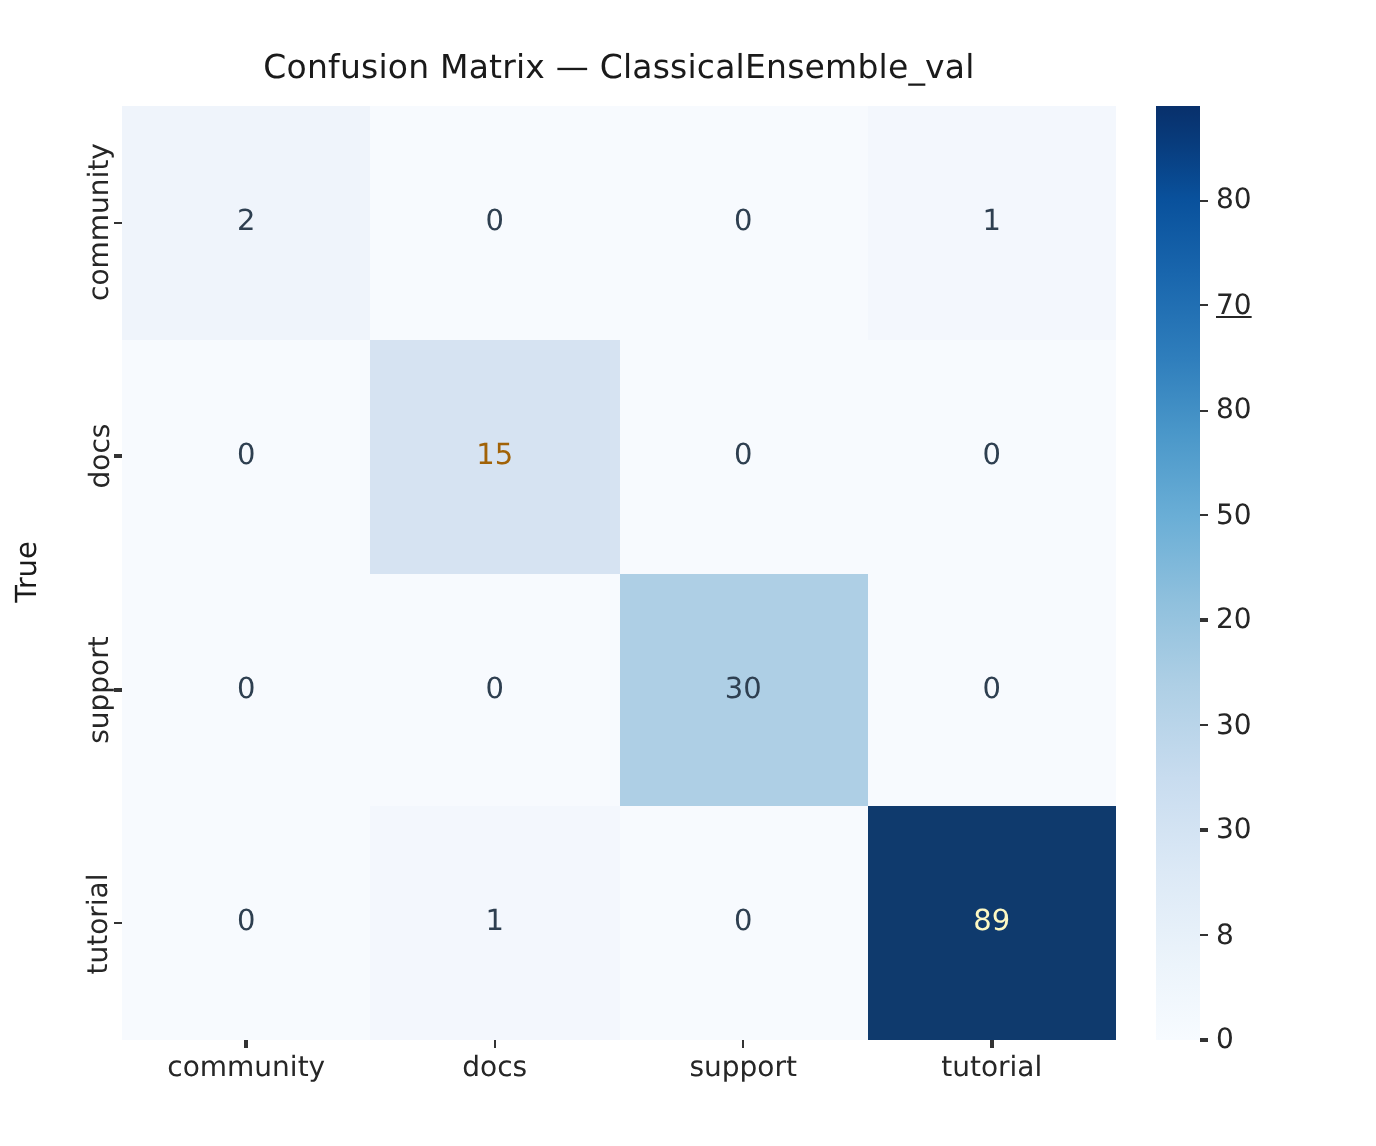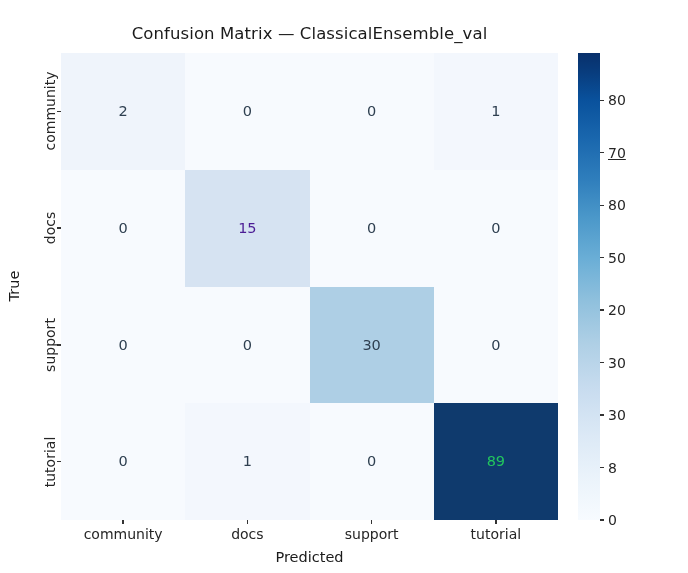--- a/index.html
+++ b/index.html
@@ -203,21 +203,21 @@
         <div class="hm-cell" style="background: rgb(247, 250, 254);">
           <span class="hm-value" style="color: rgb(46, 63, 80);">0</span>
         </div>
         <div class="hm-cell" style="background: rgb(243, 247, 253);">
           <span class="hm-value" style="color: rgb(46, 63, 80);">1</span>
         </div>
         <div class="hm-cell" style="background: rgb(247, 250, 254);">
           <span class="hm-value" style="color: rgb(46, 63, 80);">0</span>
         </div>
         <div class="hm-cell" style="background: rgb(214, 227, 242);">
-          <span class="hm-value" style="color: #4c1d95; text-align: right;">15</span>
+          <span class="hm-value" style="color: #a16207; text-align: right;">15</span>
         </div>
         <div class="hm-cell" style="background: rgb(247, 250, 254);">
           <span class="hm-value" style="color: rgb(46, 63, 80);">0</span>
         </div>
         <div class="hm-cell" style="background: rgb(247, 250, 254);">
           <span class="hm-value" style="color: rgb(46, 63, 80);">0</span>
         </div>
         <div class="hm-cell" style="background: rgb(247, 250, 254);">
           <span class="hm-value" style="color: rgb(46, 63, 80);">0</span>
         </div>
@@ -233,21 +233,21 @@
         <div class="hm-cell" style="background: rgb(247, 250, 254);">
           <span class="hm-value" style="color: rgb(46, 63, 80);">0</span>
         </div>
         <div class="hm-cell" style="background: rgb(243, 247, 253);">
           <span class="hm-value" style="color: rgb(46, 63, 80);">1</span>
         </div>
         <div class="hm-cell" style="background: rgb(247, 250, 254);">
           <span class="hm-value" style="color: rgb(46, 63, 80);">0</span>
         </div>
         <div class="hm-cell" style="background: rgb(15, 58, 109);">
-          <span class="hm-value" style="color: #22c55e;">89</span>
+          <span class="hm-value" style="color: #fef9c3;">89</span>
         </div>
       </div>
     <div id="ytick-marks">
         <div class="tick-mark ytick-mark" style="top: 57.725px;"></div>
         <div class="tick-mark ytick-mark" style="top: 174.475px;"></div>
         <div class="tick-mark ytick-mark" style="top: 291.225px;"></div>
         <div class="tick-mark ytick-mark" style="top: 407.975px;"></div>
       </div>
     <div id="xtick-marks">
         <div class="tick-mark xtick-mark" style="left: 61.475px;"></div>
@@ -271,21 +271,20 @@
         <span style="top: -8px; right: 0px; margin-top: 0px; transform: rotate(-90deg) translateX(50%); transform-origin: 100% 50%; margin-right: 0px;">tutorial</span>
       </div>
     </div>
   <div id="xtick-labels">
       <div class="xtick-label" style="left: 123.125px;">community</div>
       <div class="xtick-label" style="left: 247.375px;">docs</div>
       <div class="xtick-label" style="left: 371.625px;">support</div>
       <div class="xtick-label" style="left: 495.875px;">tutorial</div>
     </div>
 
-  <div id="xaxis-title">Predicted</div>
   <div id="yaxis-title-wrap">
     <span>True</span>
   </div>
 
   <div id="colorbar-area">
     <div id="colorbar-gradient"></div>
   </div>
   <div id="colorbar-ticks">
       <div class="cbar-tick" style="position: absolute; left: 600px; top: 507.35px;"></div>
       <div class="cbar-label" style="position: absolute; left: 608px; top: 508px;">0</div>

